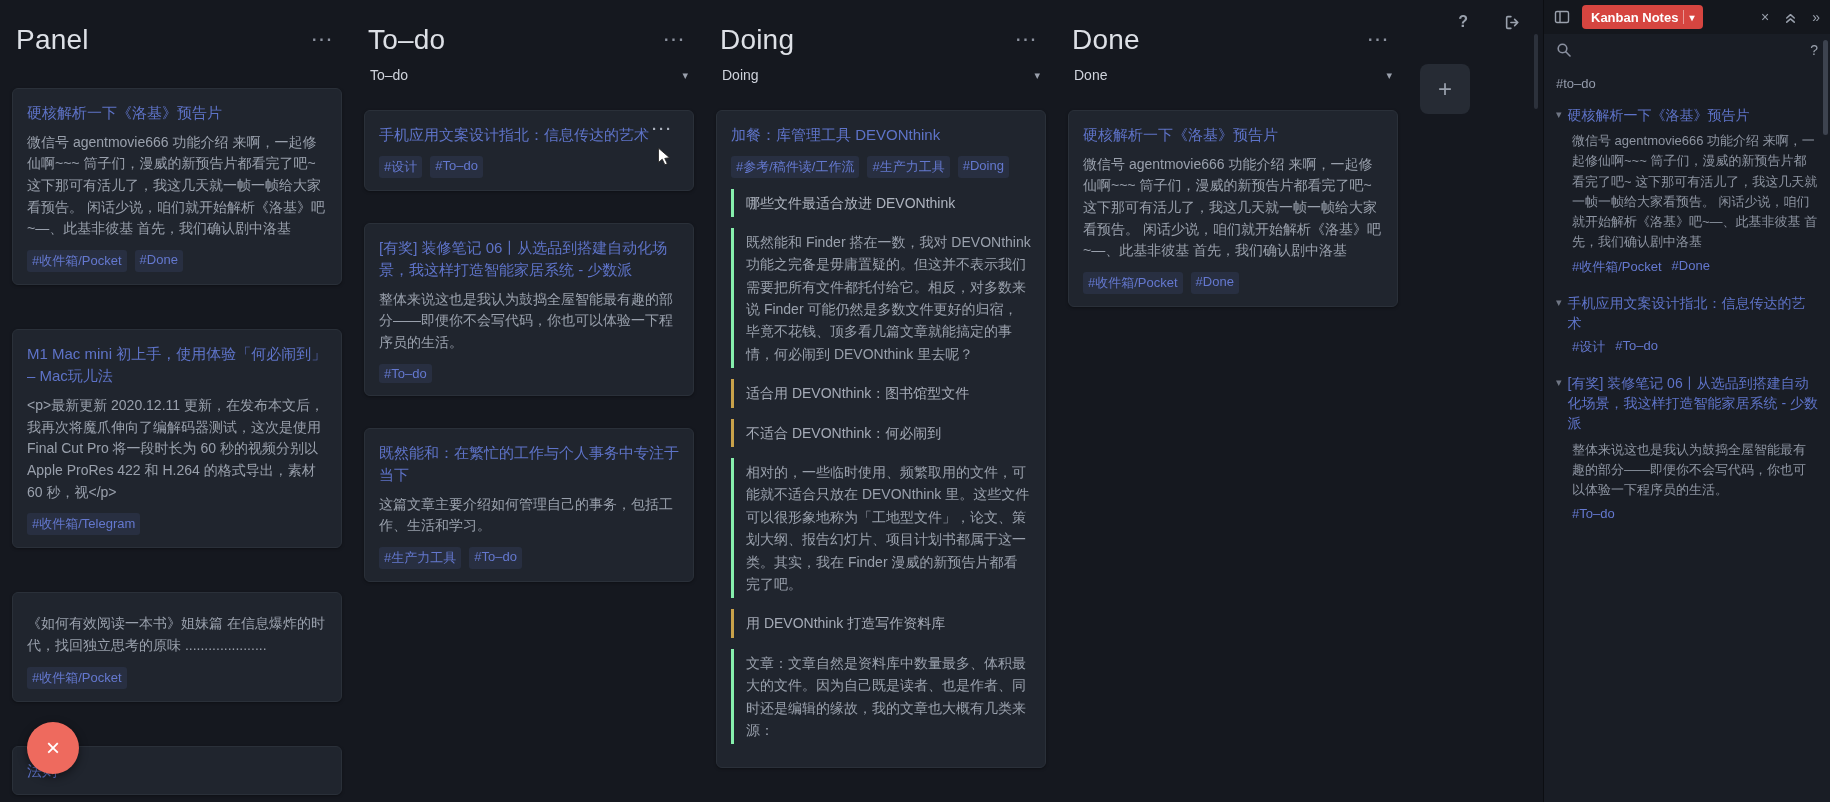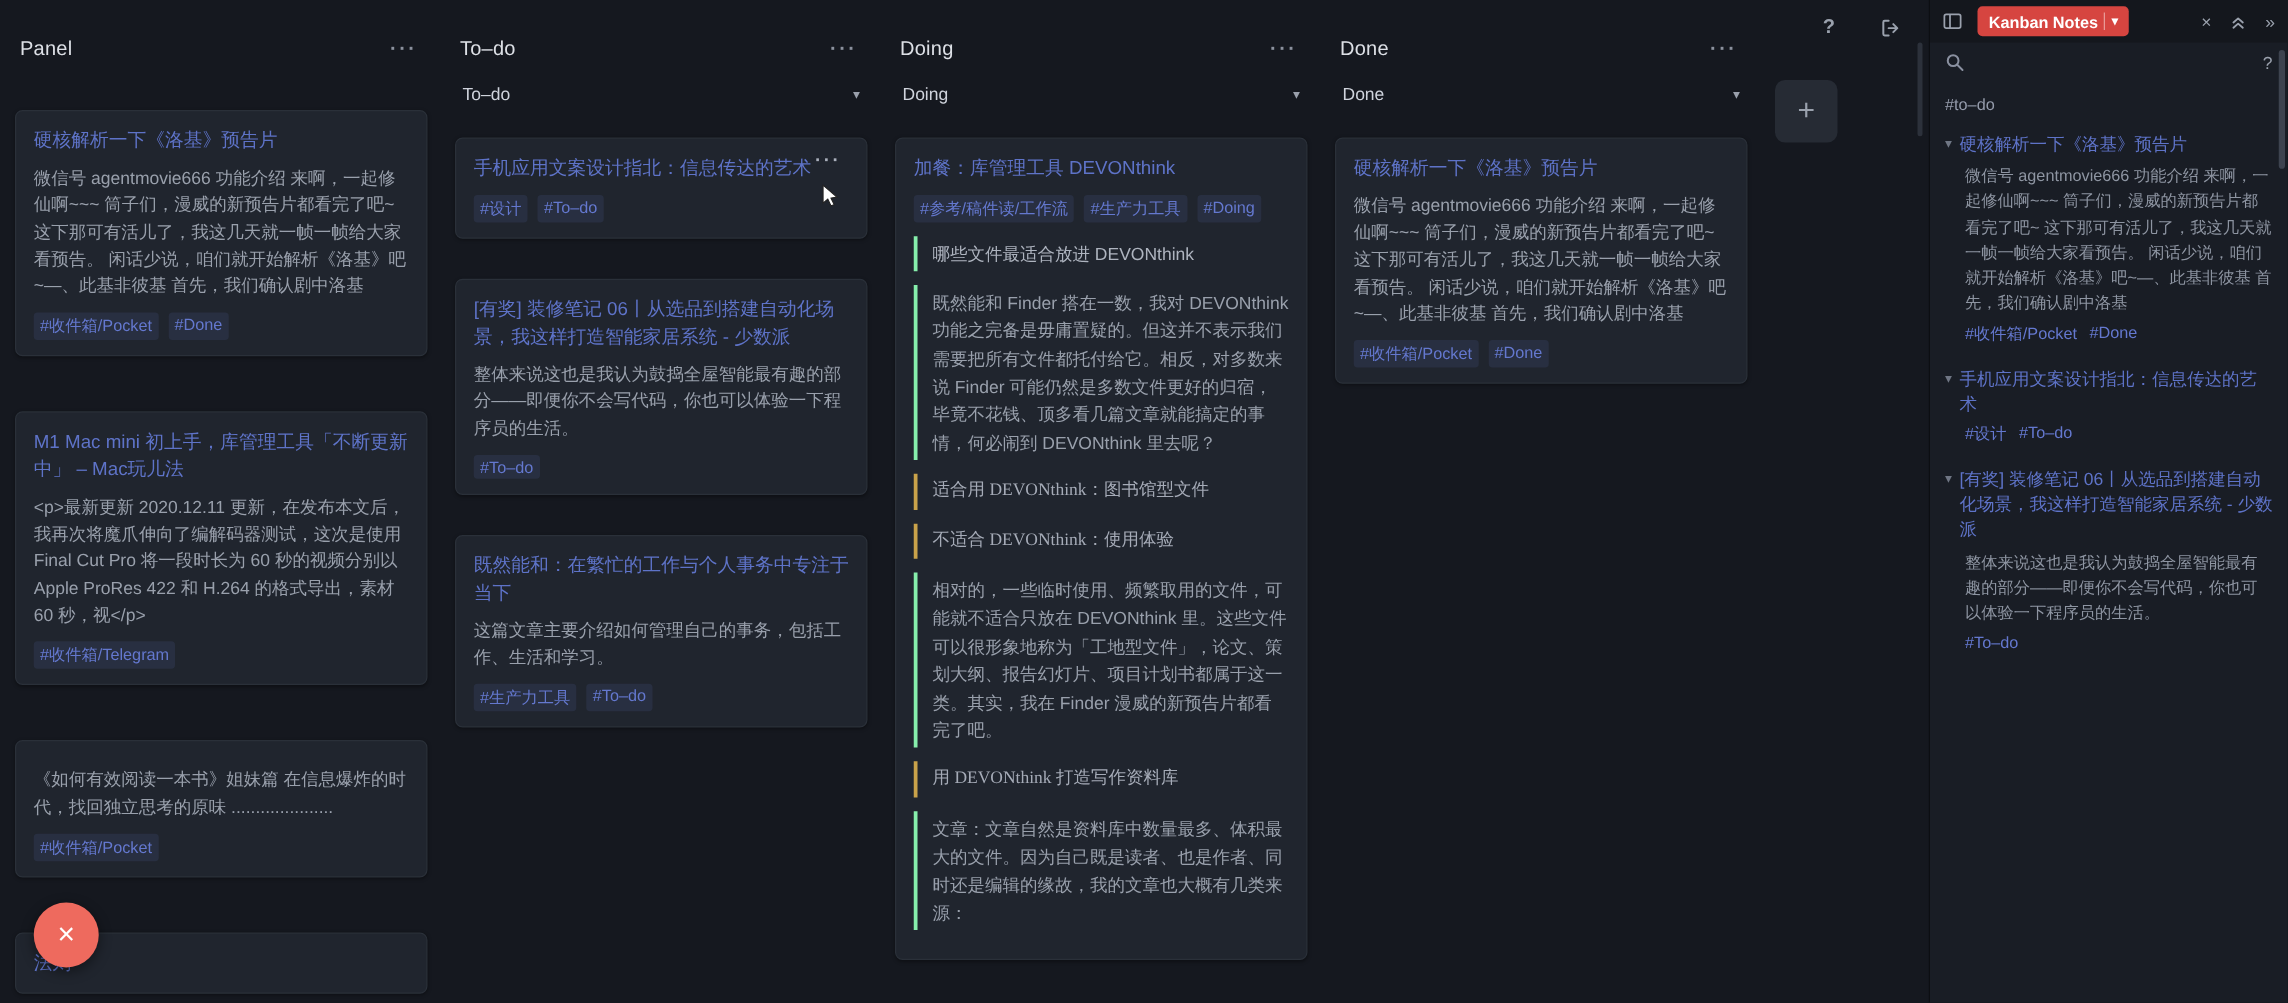--- a/index.html
+++ b/index.html
@@ -10,38 +10,38 @@
     font-family:"Liberation Sans","DejaVu Sans",sans-serif;
     color:#c6cbd4;
   }
   .app { position:relative; width:1830px; height:802px; }
 
   
   .main { position:absolute; left:0; top:0; width:1543px; height:802px; overflow:hidden; }
   .board { display:flex; align-items:flex-start; padding:20px 0 0 12px; }
   .column { width:330px; flex:0 0 330px; margin-right:22px; }
   .col-header { display:flex; justify-content:space-between; align-items:center; height:40px; padding:0 4px; }
-  .col-title { font-size:16px; font-weight:500; color:#dde0e6; margin:0; letter-spacing:.2px; }
+  .col-title { font-size:28px; font-weight:500; color:#dde0e6; margin:0; letter-spacing:.2px; }
   .col-menu { background:none; border:none; color:#8b919e; font-size:16px; font-weight:700; letter-spacing:2px; cursor:pointer; padding:2px 4px; }
   .col-select { display:flex; justify-content:space-between; align-items:center; height:30px; padding:0 6px; margin-bottom:20px; color:#cfd3dc; font-size:14px; cursor:pointer; }
   .col-select .caret { color:#9aa0ac; font-size:11px; }
 
   .card { position:relative; background:#20252e; border:1px solid #2a3039; border-radius:6px; padding:13px 14px 12px; box-shadow:0 1px 3px rgba(0,0,0,.35); }
   .col-panel .card { margin-bottom:44px; }
   .col-panel .card:first-child { margin-top:28px; }
   .col-todo .card { margin-bottom:32px; }
   .card-title { display:block; color:#5e73c8; font-size:15px; line-height:1.5; text-decoration:none; cursor:pointer; }
   .card-body { color:#99a0ac; font-size:14px; line-height:1.55; margin:7px 0 10px; }
   .card-tags { display:flex; flex-wrap:wrap; gap:8px; margin-top:9px; }
   .tag { color:#6478cf; background:rgba(100,120,207,.12); font-size:13px; padding:2px 5px; border-radius:3px; cursor:pointer; white-space:nowrap; }
   .card-menu { position:absolute; top:8px; right:14px; background:none; border:none; color:#aab0bc; font-size:15px; font-weight:700; letter-spacing:2px; cursor:pointer; }
 
   .block { border-left:3px solid #86efac; padding:3px 0 3px 12px; margin:11px 0; color:#99a0ac; font-size:14px; line-height:1.6; }
   .block.sub { color:#aeb4bf; }
-  .block.quote { border-left-color:#c9a24a; color:#a5abb7;font-family:Liberation Serif, serif; }
+  .block.quote { border-left-color:#c9a24a; color:#a5abb7; }
 
   .add-column { width:50px; height:50px; margin-top:44px; flex:0 0 50px; border-radius:8px; border:none; background:#262b34; color:#9aa1ad; font-size:24px; cursor:pointer; line-height:1; }
 
   .main-topbar { position:absolute; top:12px; right:16px; display:flex; gap:24px; align-items:center; z-index:5; }
   .topbar-icon { color:#9aa1ad; font-size:16px; font-weight:700; background:none; border:none; cursor:pointer; display:flex; align-items:center; }
 
   .fab { position:absolute; left:27px; top:722px; width:52px; height:52px; border-radius:50%; border:none; background:#ee6a5e; color:#fff; font-size:24px; cursor:pointer; box-shadow:0 3px 10px rgba(0,0,0,.45); display:flex; align-items:center; justify-content:center; z-index:6; }
 
   .main-scrollthumb { position:absolute; left:1534px; top:34px; width:4px; height:75px; background:#2c313b; border-radius:2px; }
 
@@ -94,21 +94,21 @@
         <div class="cards">
           <article class="card">
             <a class="card-title">硬核解析一下《洛基》预告片</a>
             <p class="card-body">微信号 agentmovie666 功能介绍 来啊，一起修仙啊~~~ 筒子们，漫威的新预告片都看完了吧~ 这下那可有活儿了，我这几天就一帧一帧给大家看预告。 闲话少说，咱们就开始解析《洛基》吧~—、此基非彼基 首先，我们确认剧中洛基</p>
             <div class="card-tags">
               <span class="tag">#收件箱/Pocket</span>
               <span class="tag">#Done</span>
             </div>
           </article>
           <article class="card">
-            <a class="card-title">M1 Mac mini 初上手，库管理工具「不断更新中」 – Mac玩儿法</a>
+            <a class="card-title">M1 Mac mini 初上手，使用体验「何必闹到」 – Mac玩儿法</a>
             <p class="card-body">&lt;p&gt;最新更新 2020.12.11 更新，在发布本文后，我再次将魔爪伸向了编解码器测试，这次是使用 Final Cut Pro 将一段时长为 60 秒的视频分别以 Apple ProRes 422 和 H.264 的格式导出，素材 60 秒，视&lt;/p&gt;</p>
             <div class="card-tags">
               <span class="tag">#收件箱/Telegram</span>
             </div>
           </article>
           <article class="card">
             <p class="card-body">《如何有效阅读一本书》姐妹篇 在信息爆炸的时代，找回独立思考的原味 .....................</p>
             <div class="card-tags">
               <span class="tag">#收件箱/Pocket</span>
             </div>
@@ -169,21 +169,21 @@
           <article class="card">
             <a class="card-title">加餐：库管理工具 DEVONthink</a>
             <div class="card-tags">
               <span class="tag">#参考/稿件读/工作流</span>
               <span class="tag">#生产力工具</span>
               <span class="tag">#Doing</span>
             </div>
             <div class="block sub">哪些文件最适合放进 DEVONthink</div>
             <div class="block">既然能和 Finder 搭在一数，我对 DEVONthink 功能之完备是毋庸置疑的。但这并不表示我们需要把所有文件都托付给它。相反，对多数来说 Finder 可能仍然是多数文件更好的归宿，毕竟不花钱、顶多看几篇文章就能搞定的事情，何必闹到 DEVONthink 里去呢？</div>
             <div class="block quote">适合用 DEVONthink：图书馆型文件</div>
-            <div class="block quote">不适合 DEVONthink：使用体验</div>
+            <div class="block quote">不适合 DEVONthink：何必闹到</div>
             <div class="block">相对的，一些临时使用、频繁取用的文件，可能就不适合只放在 DEVONthink 里。这些文件可以很形象地称为「工地型文件」，论文、策划大纲、报告幻灯片、项目计划书都属于这一类。其实，我在 Finder 漫威的新预告片都看完了吧。</div>
             <div class="block quote">用 DEVONthink 打造写作资料库</div>
             <div class="block">文章：文章自然是资料库中数量最多、体积最大的文件。因为自己既是读者、也是作者、同时还是编辑的缘故，我的文章也大概有几类来源：</div>
 
           </article>
         </div>
       </section>
 
       <section class="column col-done">
         <header class="col-header">

